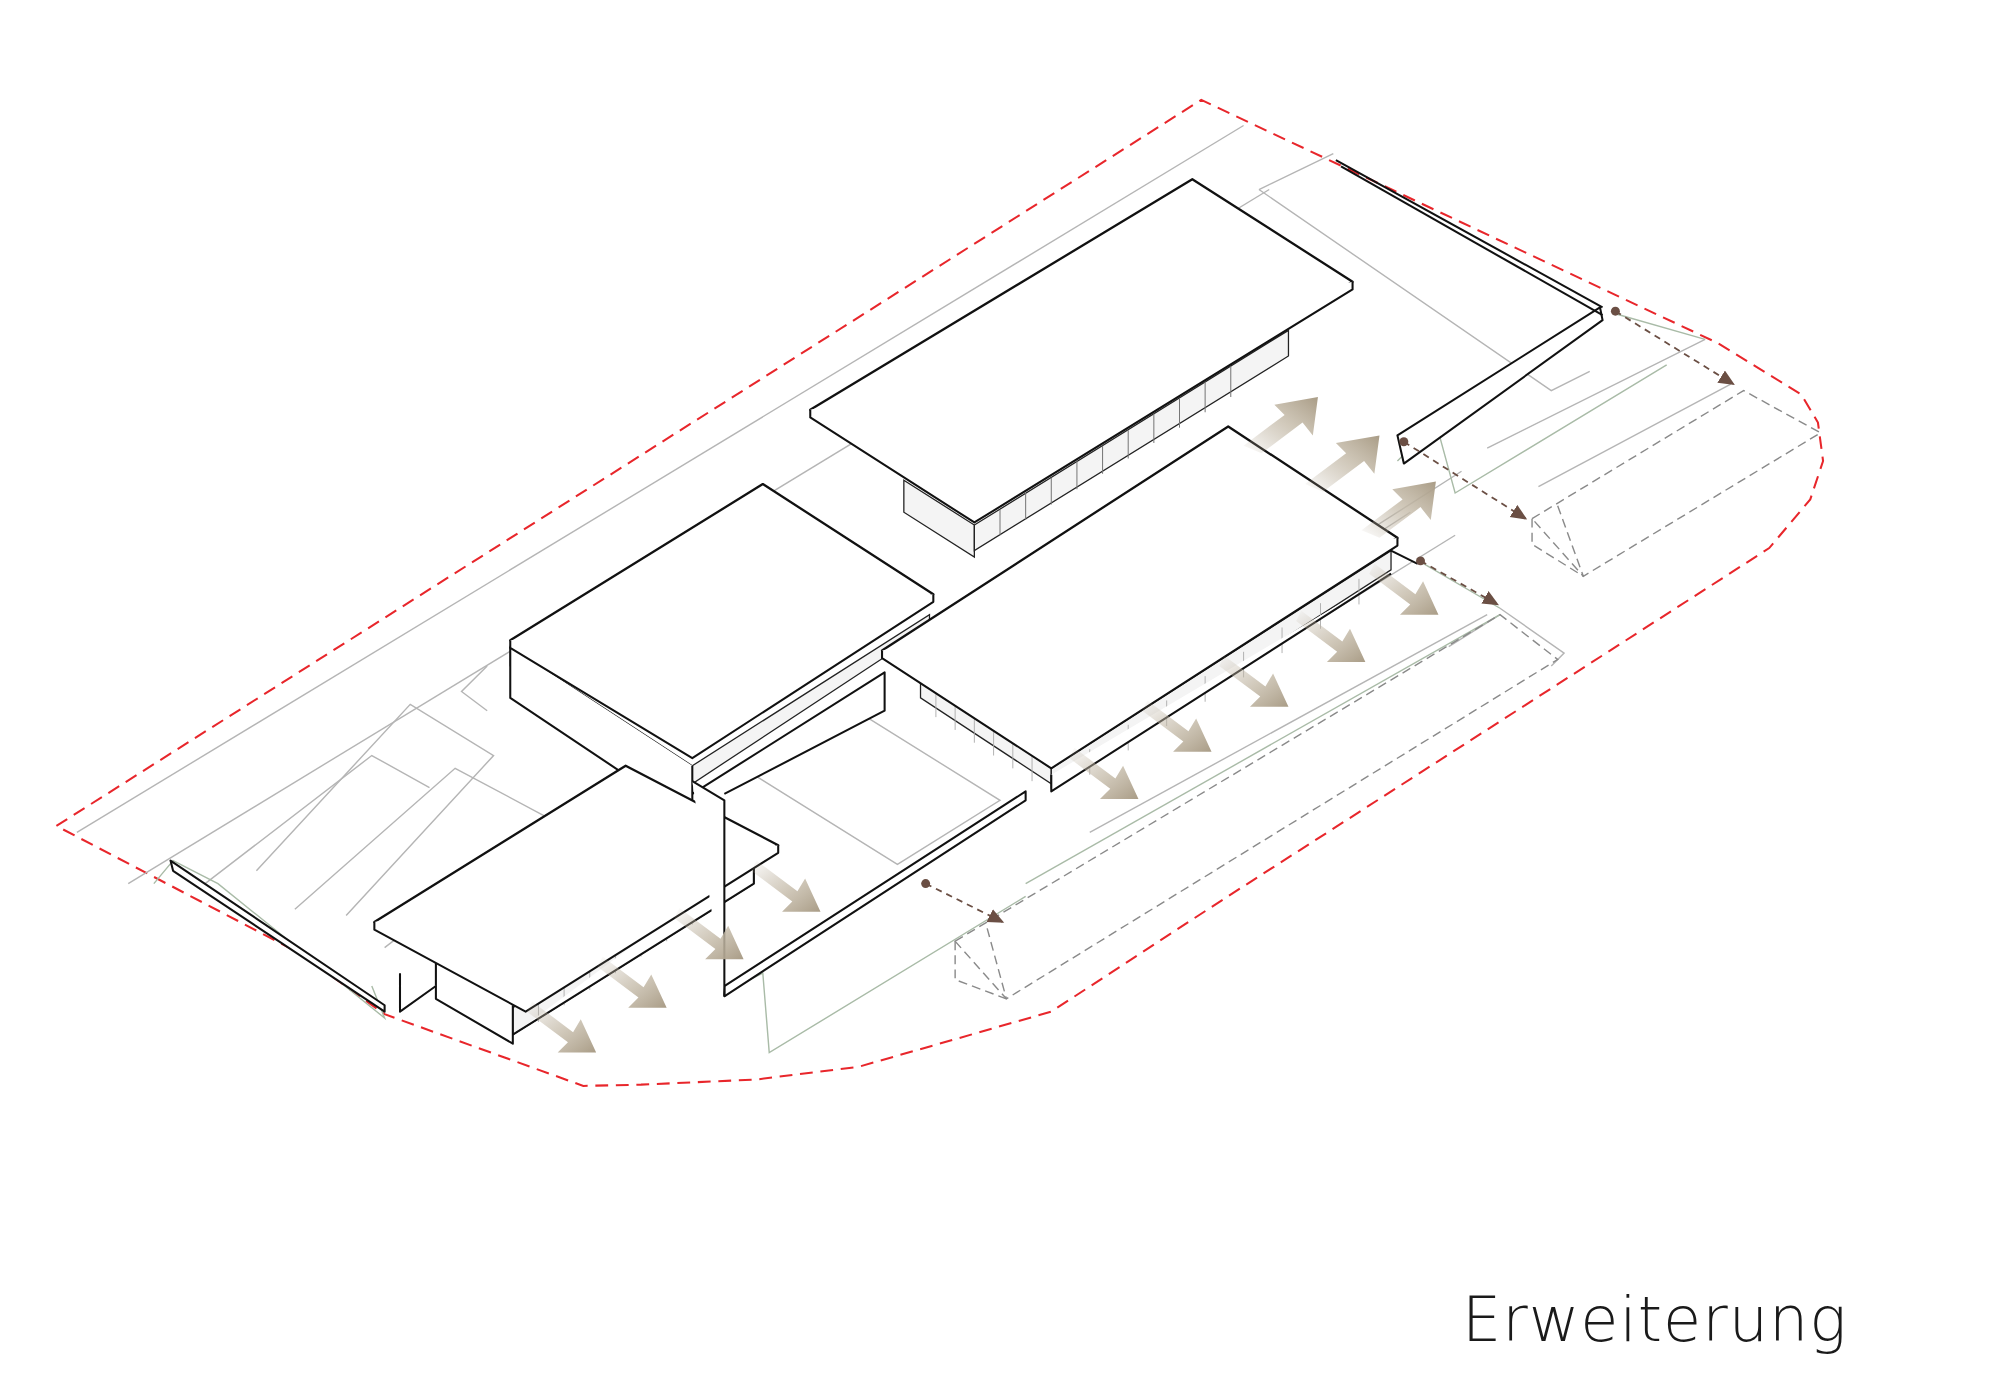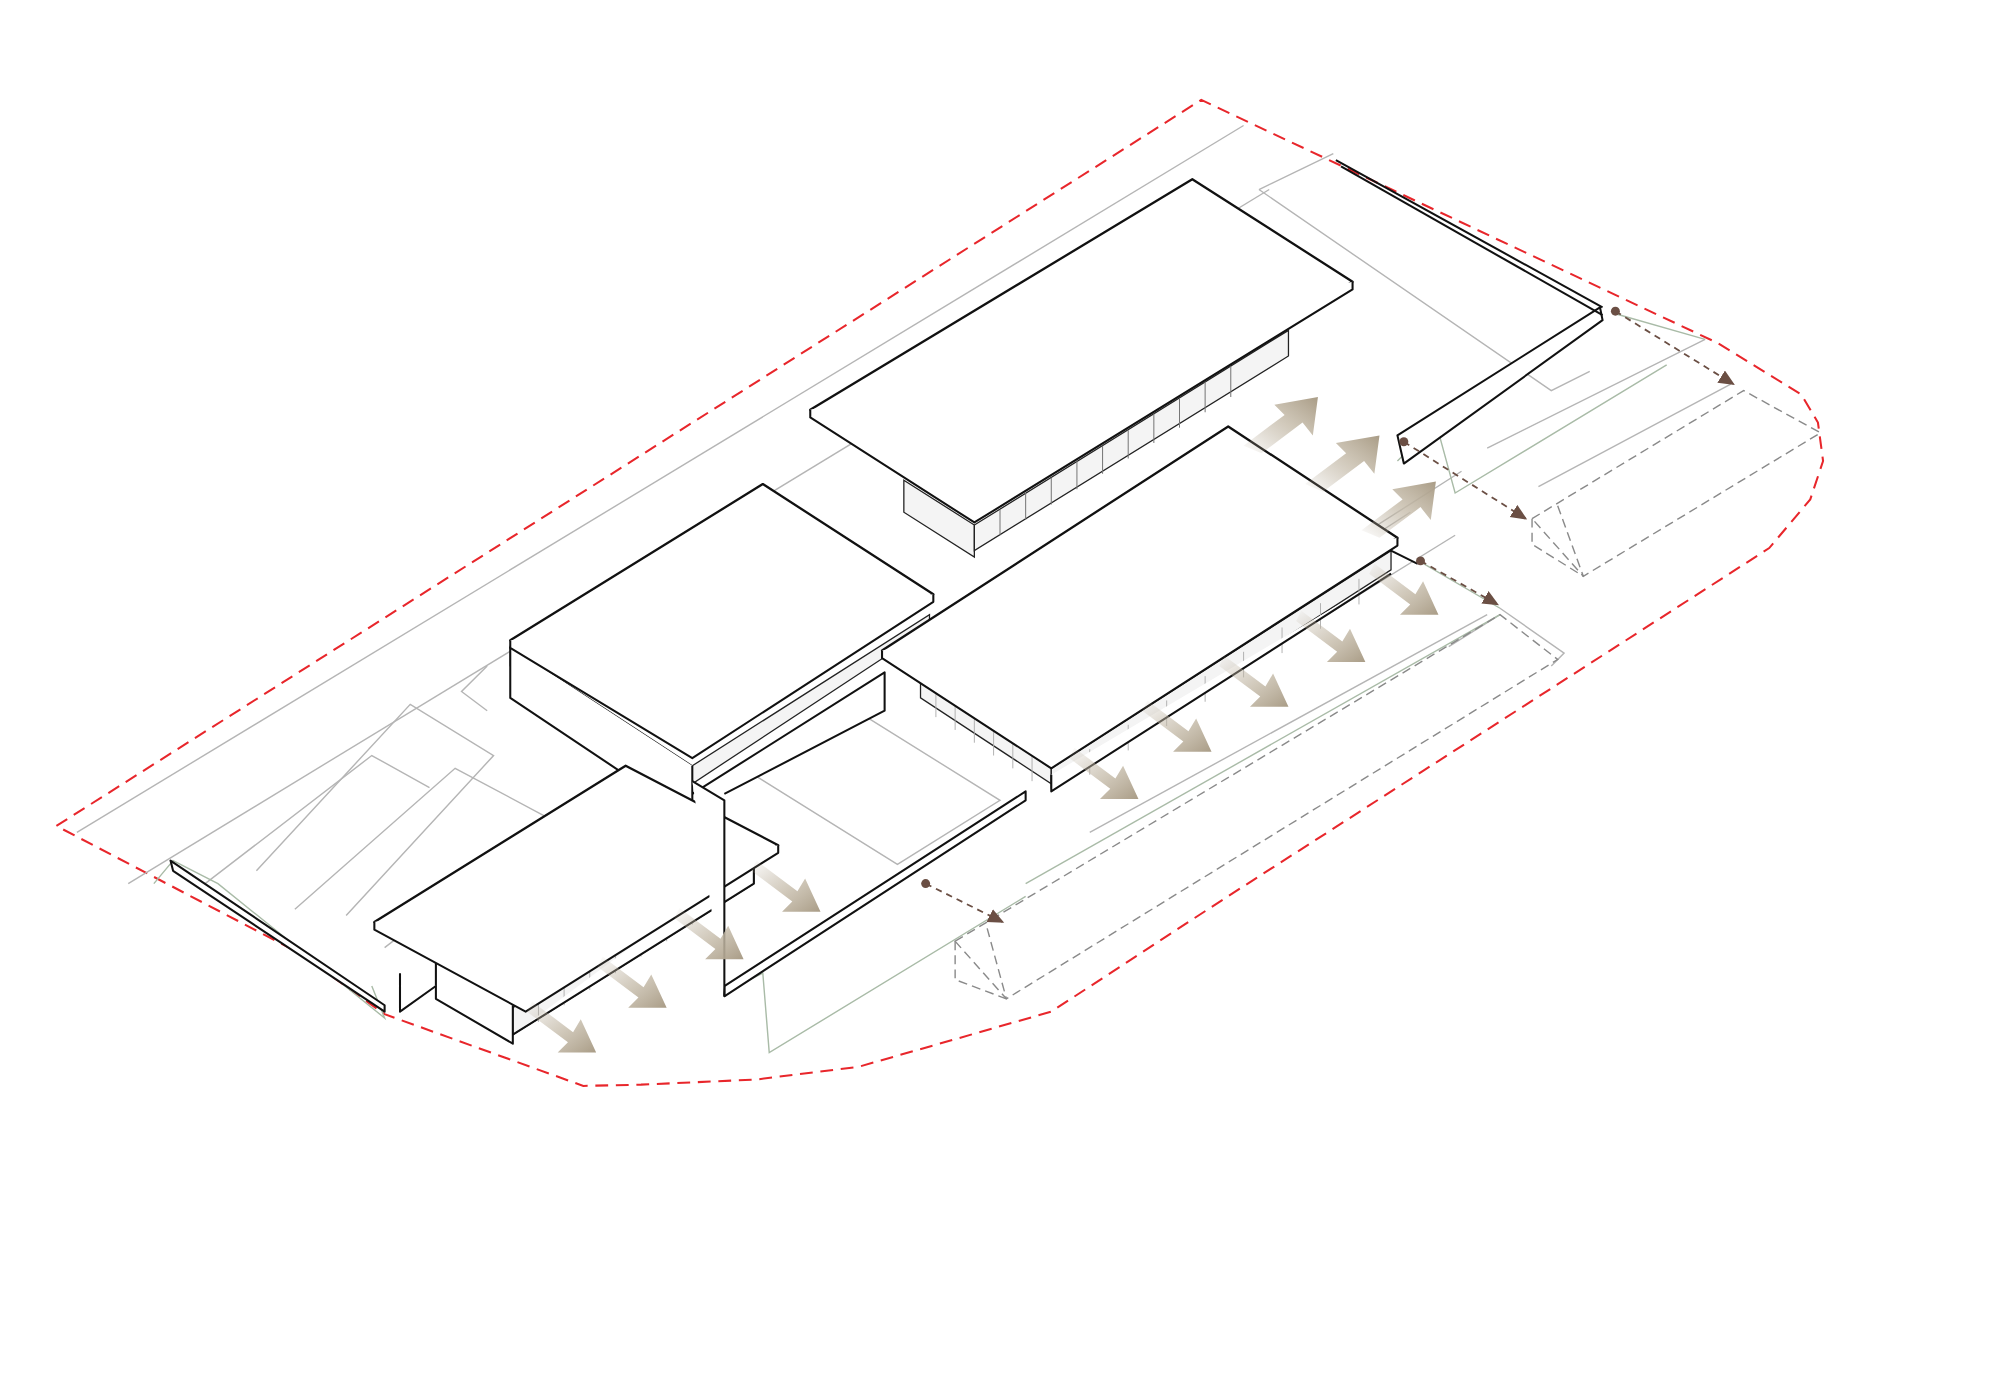--- a/index.html
+++ b/index.html
@@ -193,13 +193,14 @@
     <use href="#arrowDown" x="995" y="540"></use>
     <use href="#arrowDown" x="935" y="575"></use>
     <use href="#arrowDown" x="878" y="612"></use>
     <use href="#arrowDown" x="630" y="700"></use>
     <use href="#arrowDown" x="570" y="737"></use>
     <use href="#arrowDown" x="510" y="775"></use>
     <use href="#arrowDown" x="455" y="810"></use>
   </g>
 </svg>
 
+<div class="caption">Erweiterung</div>
 </div>
 
 </body></html>

